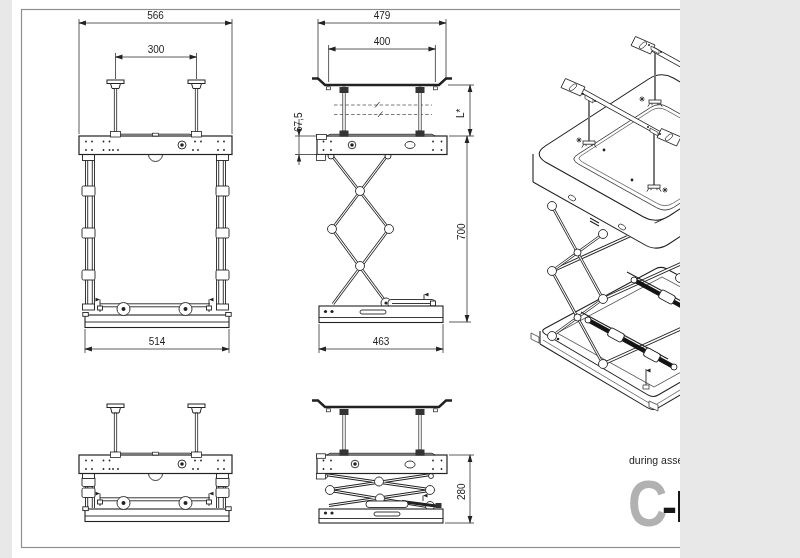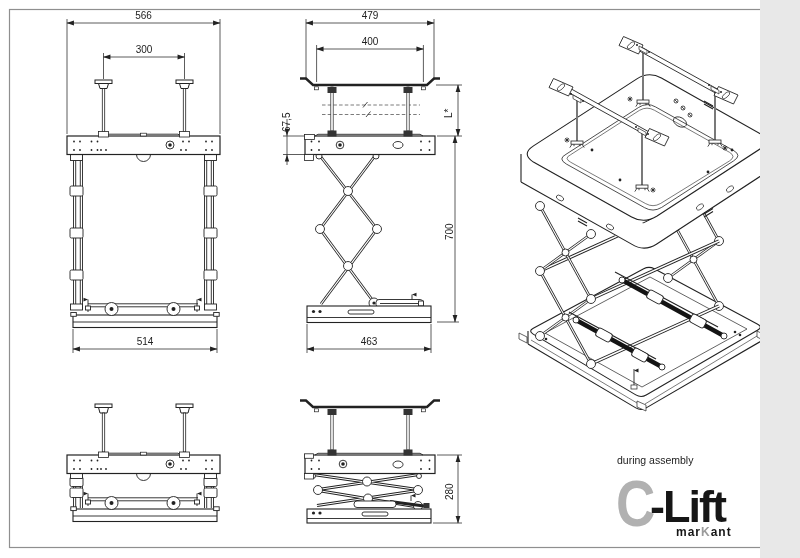--- a/index.html
+++ b/index.html
@@ -1,17 +1,17 @@
 <!DOCTYPE html>
 <html><head>
 <meta charset="utf-8">
 <style>
   html,body{margin:0;padding:0;background:#e8e8e8;}
-  .page{position:relative;width:760px;height:558px;background:#ffffff;overflow:hidden;
-        font-family:"Liberation Sans",sans-serif;}
+  .page{position:relative;width:668px;height:558px;background:#ffffff;overflow:hidden;
+        font-family:"Liberation Sans",sans-serif;margin-left:12px;}
   svg{position:absolute;left:0;top:0;}
   svg text{font-family:"Liberation Sans","DejaVu Sans",sans-serif;fill:#222;}
   .dim-text{font-size:10px;}
   .note{position:absolute;left:610px;top:455px;width:190px;font-size:10.5px;color:#222;line-height:11.5px;}
   .note .l2{padding-left:7px;}
   .logo{position:absolute;left:616px;top:478px;width:150px;height:70px;}
   .logo .c{position:absolute;left:0px;top:-6px;font-size:64px;font-weight:bold;color:#b1b1b1;
            transform:scaleX(0.85);transform-origin:left top;line-height:1;}
   .logo .lift{position:absolute;left:34px;top:6px;font-size:45px;font-weight:bold;color:#161616;
               letter-spacing:-2px;line-height:1;text-align:right;}

